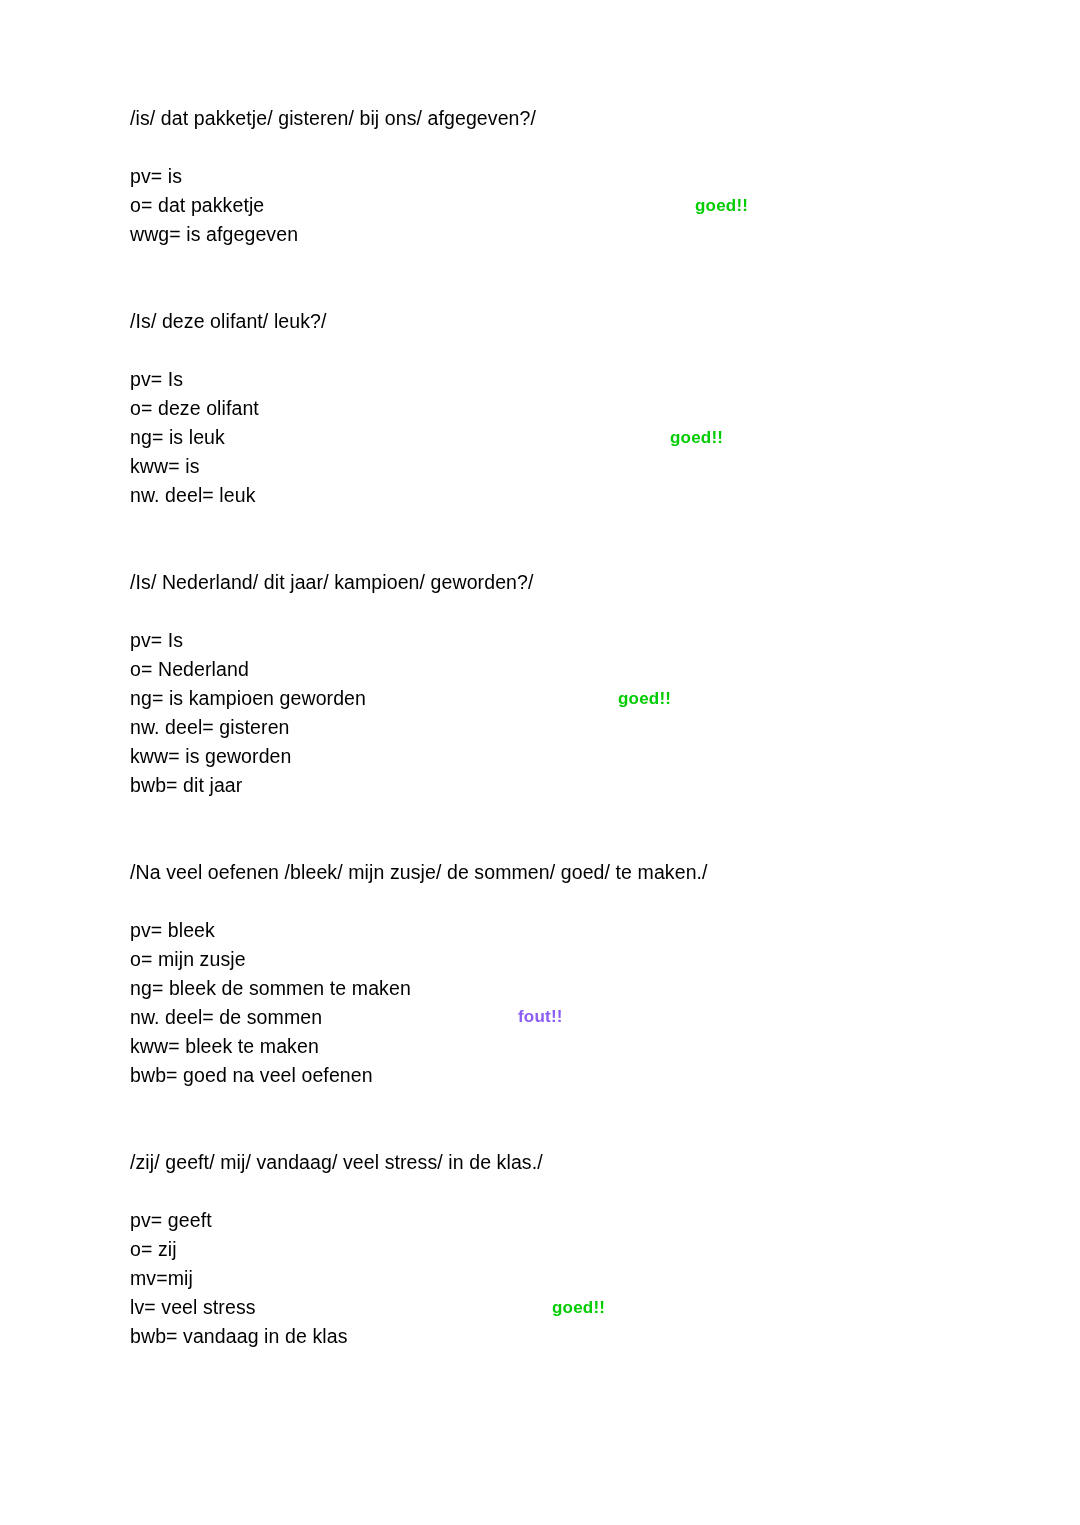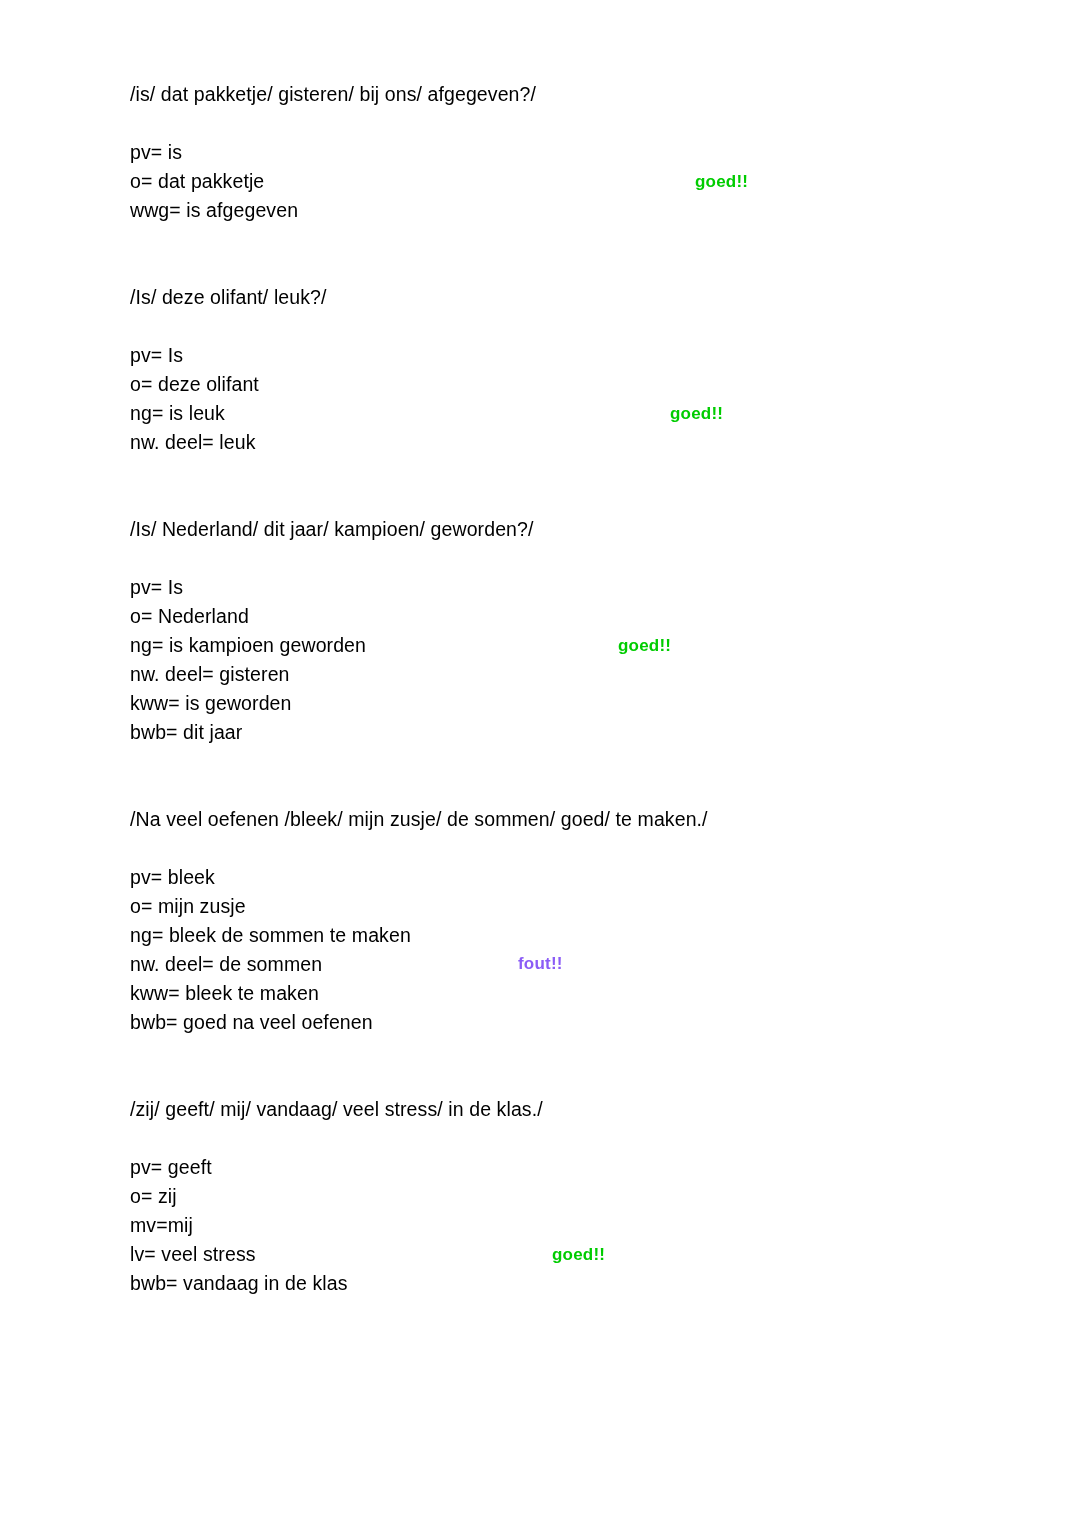--- a/index.html
+++ b/index.html
@@ -14,21 +14,21 @@
     font-family: "Liberation Sans", sans-serif;
     color: #000000;
     overflow: hidden;
   }
   .page {
     position: relative;
     width: 1080px;
     height: 1525px;
     background: #ffffff;
     box-sizing: border-box;
-    padding: 80px 0 0 130px;
+    padding: 104px 0 0 130px;
   }
   .exercise-block {
     margin: 0 0 58px 0;
   }
   .exercise-block:last-child {
     margin-bottom: 0;
   }
   .sentence-line {
     font-size: 19.5px;
     line-height: 29px;
@@ -74,20 +74,21 @@
           <li class="analysis-line"><span>o= dat pakketje</span><span class="verdict good" style="left: 565px;">goed!!</span></li>
           <li class="analysis-line"><span>wwg= is afgegeven</span></li>
         </ul>
       </div>
       <div class="exercise-block">
         <p class="sentence-line">/Is/ deze olifant/ leuk?/</p>
         <ul class="analysis-list">
           <li class="analysis-line"><span>pv= Is</span></li>
           <li class="analysis-line"><span>o= deze olifant</span></li>
           <li class="analysis-line"><span>ng= is leuk</span><span class="verdict good" style="left: 540px;">goed!!</span></li>
+          <li class="analysis-line"><span>kww= is</span></li>
           <li class="analysis-line"><span>nw. deel= leuk</span></li>
         </ul>
       </div>
       <div class="exercise-block">
         <p class="sentence-line">/Is/ Nederland/ dit jaar/ kampioen/ geworden?/</p>
         <ul class="analysis-list">
           <li class="analysis-line"><span>pv= Is</span></li>
           <li class="analysis-line"><span>o= Nederland</span></li>
           <li class="analysis-line"><span>ng= is kampioen geworden</span><span class="verdict good" style="left: 488px;">goed!!</span></li>
           <li class="analysis-line"><span>nw. deel= gisteren</span></li>

